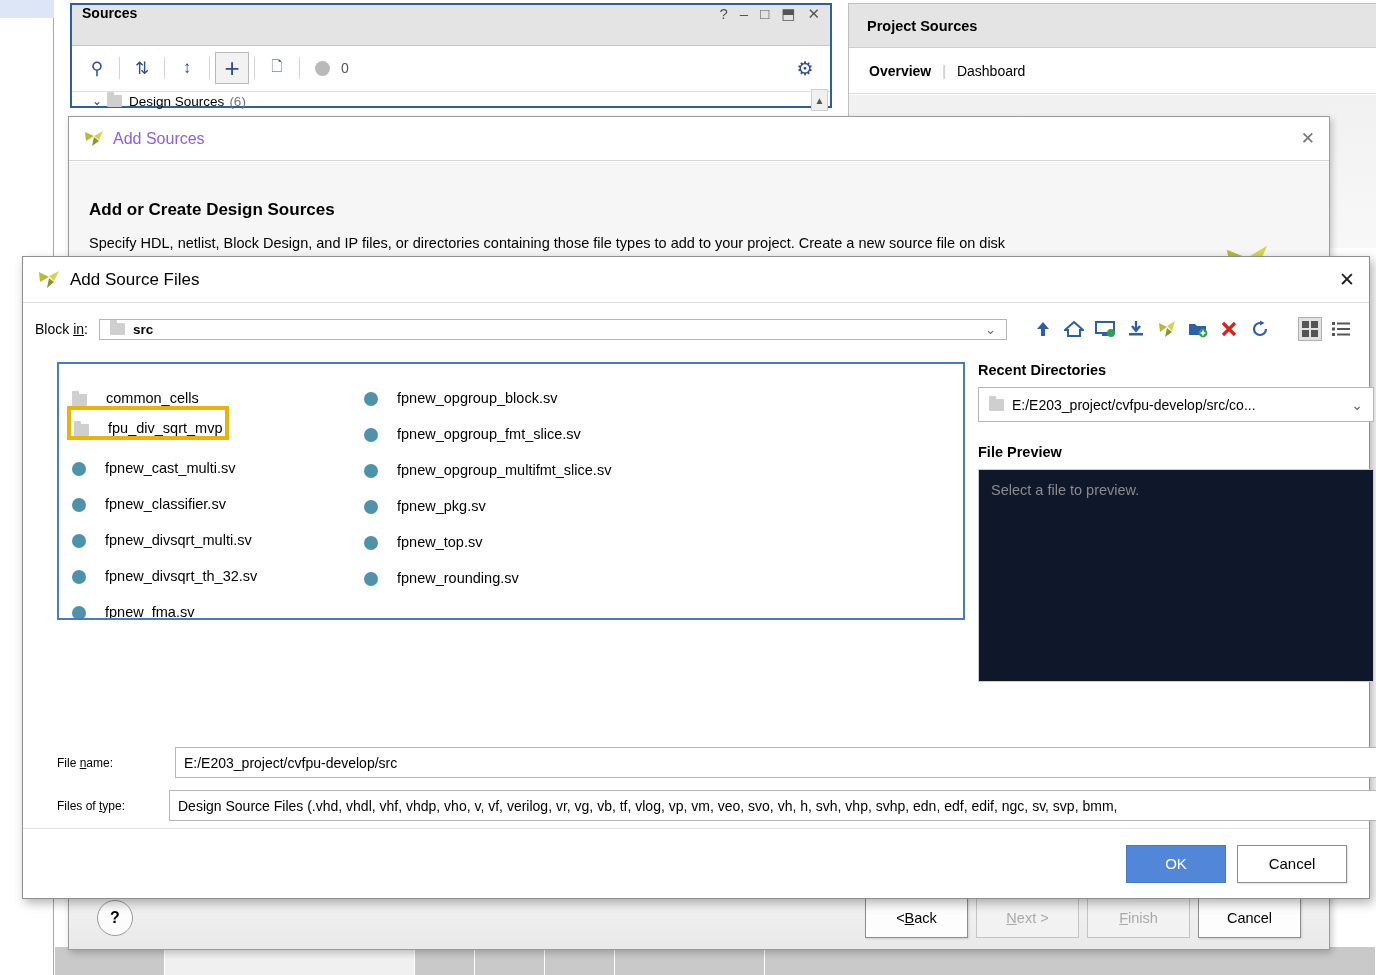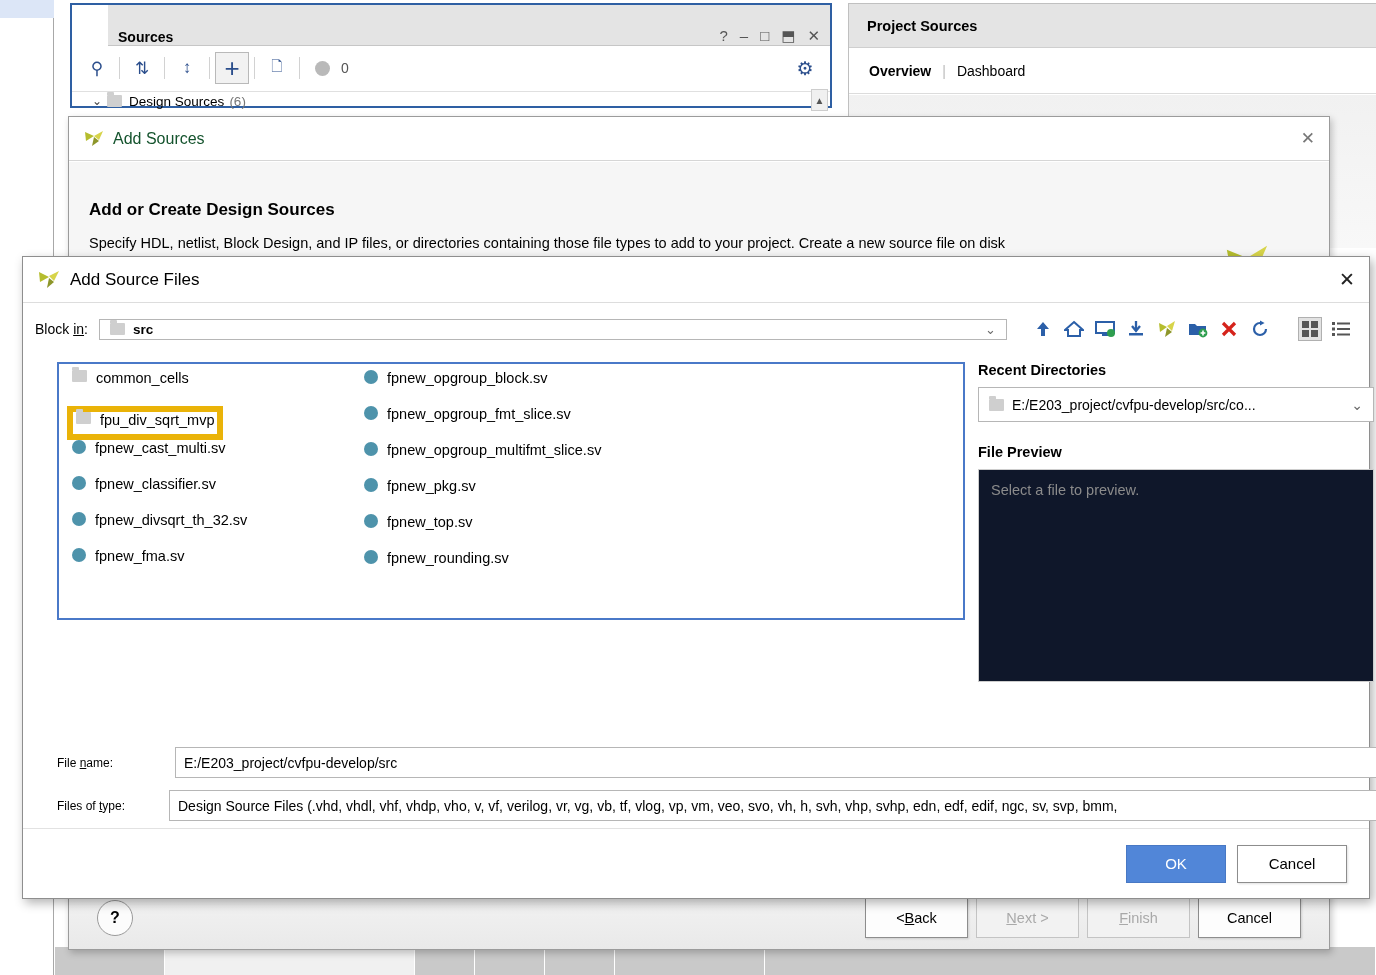--- a/index.html
+++ b/index.html
@@ -32,22 +32,22 @@
     background: #c9c9c9; display: flex;
   }
   .bg-bottom-tabs > div { border-right: 1px solid #ffffff; height: 100%; }
 
   
   .sources-panel {
     position: absolute; left: 70px; top: 3px; width: 762px; height: 105px;
     border: 2px solid #2e5fa3; background: #ffffff;
   }
   .sources-title {
-    height: 41px; background: #e4e4e4; display: flex; align-items: flex-end;
-    padding: 0 10px; border-bottom: 1px solid #c6c6c6; margin-left: 36px;
+    height: 41px; background: #e4e4e4; display: flex; align-items: flex-start;
+    padding: 0 10px; border-bottom: 1px solid #c6c6c6;
   }
   .sources-title .t { font-weight: bold; font-size: 14px; flex: 1; }
   .sources-title .wbtns { display: flex; gap: 12px; color: #555; font-size: 15px; }
   .sources-toolbar {
     height: 44px; display: flex; align-items: center; padding: 0 8px; gap: 0px;
     background: #ffffff; position: relative;
   }
   .stb { width: 34px; height: 32px; display: flex; align-items: center; justify-content: center;
          color: #2b4e8c; font-size: 17px; }
   .stb.sel { border: 1px solid #b9b9b9; background: #f2f2f2; }
@@ -89,21 +89,21 @@
   
   .wizard {
     position: absolute; left: 68px; top: 116px; width: 1262px; height: 834px;
     background: #ffffff; border: 1px solid #9b9b9b;
     box-shadow: 2px 3px 7px rgba(0,0,0,0.22);
   }
   .wz-title {
     height: 44px; background: #ffffff; display: flex; align-items: center;
     padding: 0 14px; border-bottom: 1px solid #d6d6d6;
   }
-  .wz-title .lbl { color: #14532d; font-size: 16px; margin-left: 8px; }
+  .wz-title .lbl { color: #8b5cf6; font-size: 16px; margin-left: 8px; }
   .wz-title .x { margin-left: auto; color: #777; font-size: 17px; }
   .wz-body { position: absolute; top: 45px; left: 0; right: 0; bottom: 63px; background: #f6f6f6; }
   .wz-h1 { font-size: 17px; font-weight: bold; padding: 38px 20px 0 20px; }
   .wz-p  { font-size: 14.5px; padding: 14px 20px 0 20px; line-height: 1.35; }
   .wz-logo {
     position: absolute; right: 60px; top: 80px; width: 46px; height: 46px;
   }
   .wz-footer {
     position: absolute; left: 0; right: 0; bottom: 0; height: 63px;
     background: linear-gradient(#f4f4f4,#e9e9e9); border-top: 1px solid #cfcfcf;
@@ -153,24 +153,24 @@
   .ticon-gap { width: 12px; }
 
   .listbox {
     position: absolute; left: 34px; top: 105px; width: 908px; height: 258px;
     border: 2px solid #4a79c8; background: #ffffff; overflow: hidden;
   }
   .lcol { position: absolute; top: 6px; }
   .lcol.c1 { left: 8px; width: 300px; }
   .lcol.c2 { left: 300px; width: 420px; }
   .litem {
-    height: 36px; display: flex; align-items: flex-start; gap: 9px;
+    height: 36px; display: flex; align-items: flex-end; gap: 19px;
     font-size: 14.5px; padding: 0 5px; white-space: nowrap;
   }
-  .litem.selbox { border: 6px solid #eab308; padding: 0 3px; height: 34px; width: max-content; }
+  .litem.selbox { border: 4px solid #eab308; padding: 0 3px; height: 34px; width: max-content; }
   .ic-folder {
     width: 15px; height: 12px; background: #cfcfcf; border-radius: 1px; position: relative;
     flex: none;
   }
   .ic-folder:before {
     content:""; position:absolute; left:0; top:-3px; width:7px; height:3px;
     background:#cfcfcf; border-radius: 1px 1px 0 0;
   }
   .ic-file { width: 14px; height: 14px; border-radius: 50%; background: #4e93ab; flex: none; }
 
@@ -428,20 +428,24 @@
           <div class="litem">
             <span class="ic-file"></span>
             <span>fpnew_cast_multi.sv</span>
           </div>
           <div class="litem">
             <span class="ic-file"></span>
             <span>fpnew_classifier.sv</span>
           </div>
           <div class="litem">
             <span class="ic-file"></span>
+            <span>fpnew_divsqrt_multi.sv</span>
+          </div>
+          <div class="litem">
+            <span class="ic-file"></span>
             <span>fpnew_divsqrt_th_32.sv</span>
           </div>
           <div class="litem">
             <span class="ic-file"></span>
             <span>fpnew_fma.sv</span>
           </div>
         </div>
       <div class="lcol c2" id="col2">
           <div class="litem">
             <span class="ic-file"></span>

